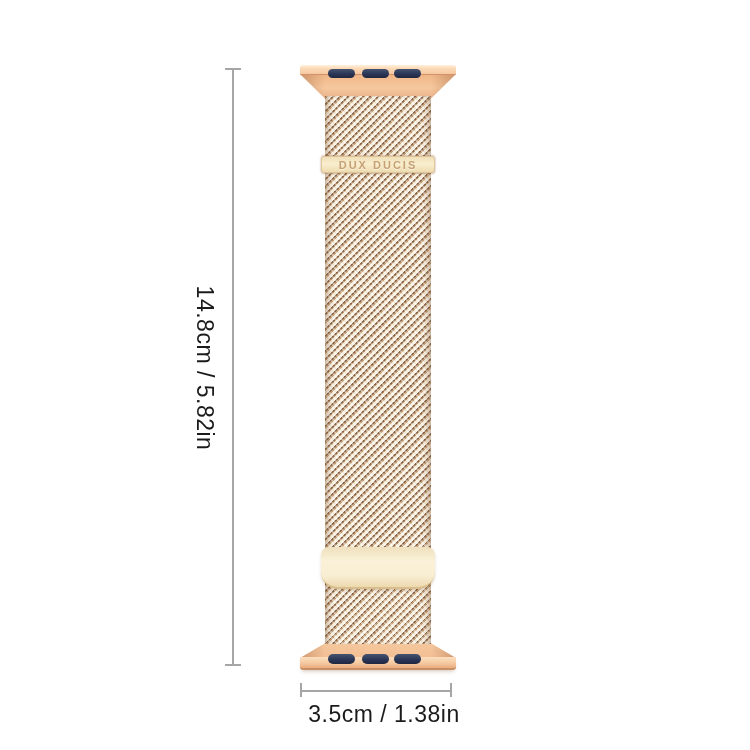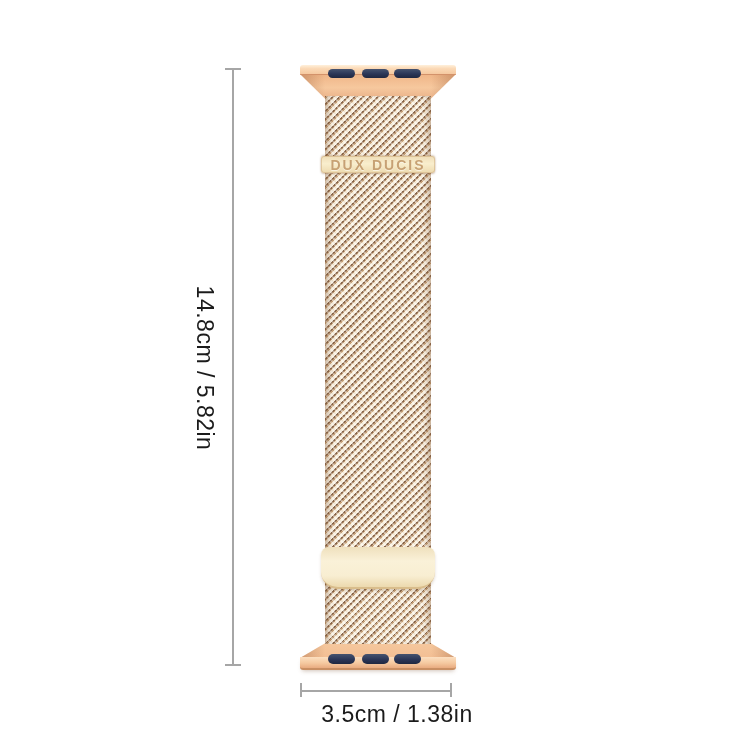--- a/index.html
+++ b/index.html
@@ -61,21 +61,21 @@
 
   .clasp{
     left:21px;top:91px;width:114px;height:17px;z-index:3;
     border-radius:3px;box-sizing:border-box;
     background:linear-gradient(180deg,#f0dfba 0%,#f9eecd 45%,#eedcb2 100%);
     border:1px solid rgba(197,160,110,.45);
     box-shadow:0 1px 2px rgba(140,95,55,.40),0 -1px 2px rgba(140,95,55,.30);
     display:flex;align-items:center;justify-content:center;
   }
   .clasp span{
-    font-size:14px;font-weight:700;letter-spacing:2px;
+    font-size:11px;font-weight:700;letter-spacing:2px;
     color:var(--brand-text,#c7a173);
     text-shadow:0 1px 0 rgba(255,255,255,.55);
     white-space:nowrap;
   }
 
   .plate{
     left:21px;top:482px;width:114px;height:42px;z-index:3;
     border-radius:8px 8px 17px 17px;box-sizing:border-box;
     background:linear-gradient(180deg,#efe0bd 0%,#faf1d8 35%,var(--plate-cream,#f8eed2) 72%,#ecd9ae 100%);
     border-bottom:2px solid var(--plate-edge,#d9bd8c);
@@ -91,21 +91,21 @@
   .h-cap-left{left:300px;} .h-cap-right{left:450px;}
 
   .dim-text{
     color:var(--dim-text,#1b1b1b);
     font-size:23px;font-weight:500;letter-spacing:.5px;white-space:nowrap;
   }
   .v-label{
     left:204px;top:368px;transform:translate(-50%,-50%);
     writing-mode:vertical-rl;text-orientation:mixed;
   }
-  .h-label{left:397px;top:714px;transform:translate(-50%,-50%);}
+  .h-label{left:384px;top:714px;transform:translate(-50%,-50%);}
 </style>
 </head>
 <body>
 
 <div class="abs band">
   <div class="abs top-bar"></div>
   <div class="abs top-taper"></div>
 
   <div class="abs mesh"></div>
 

